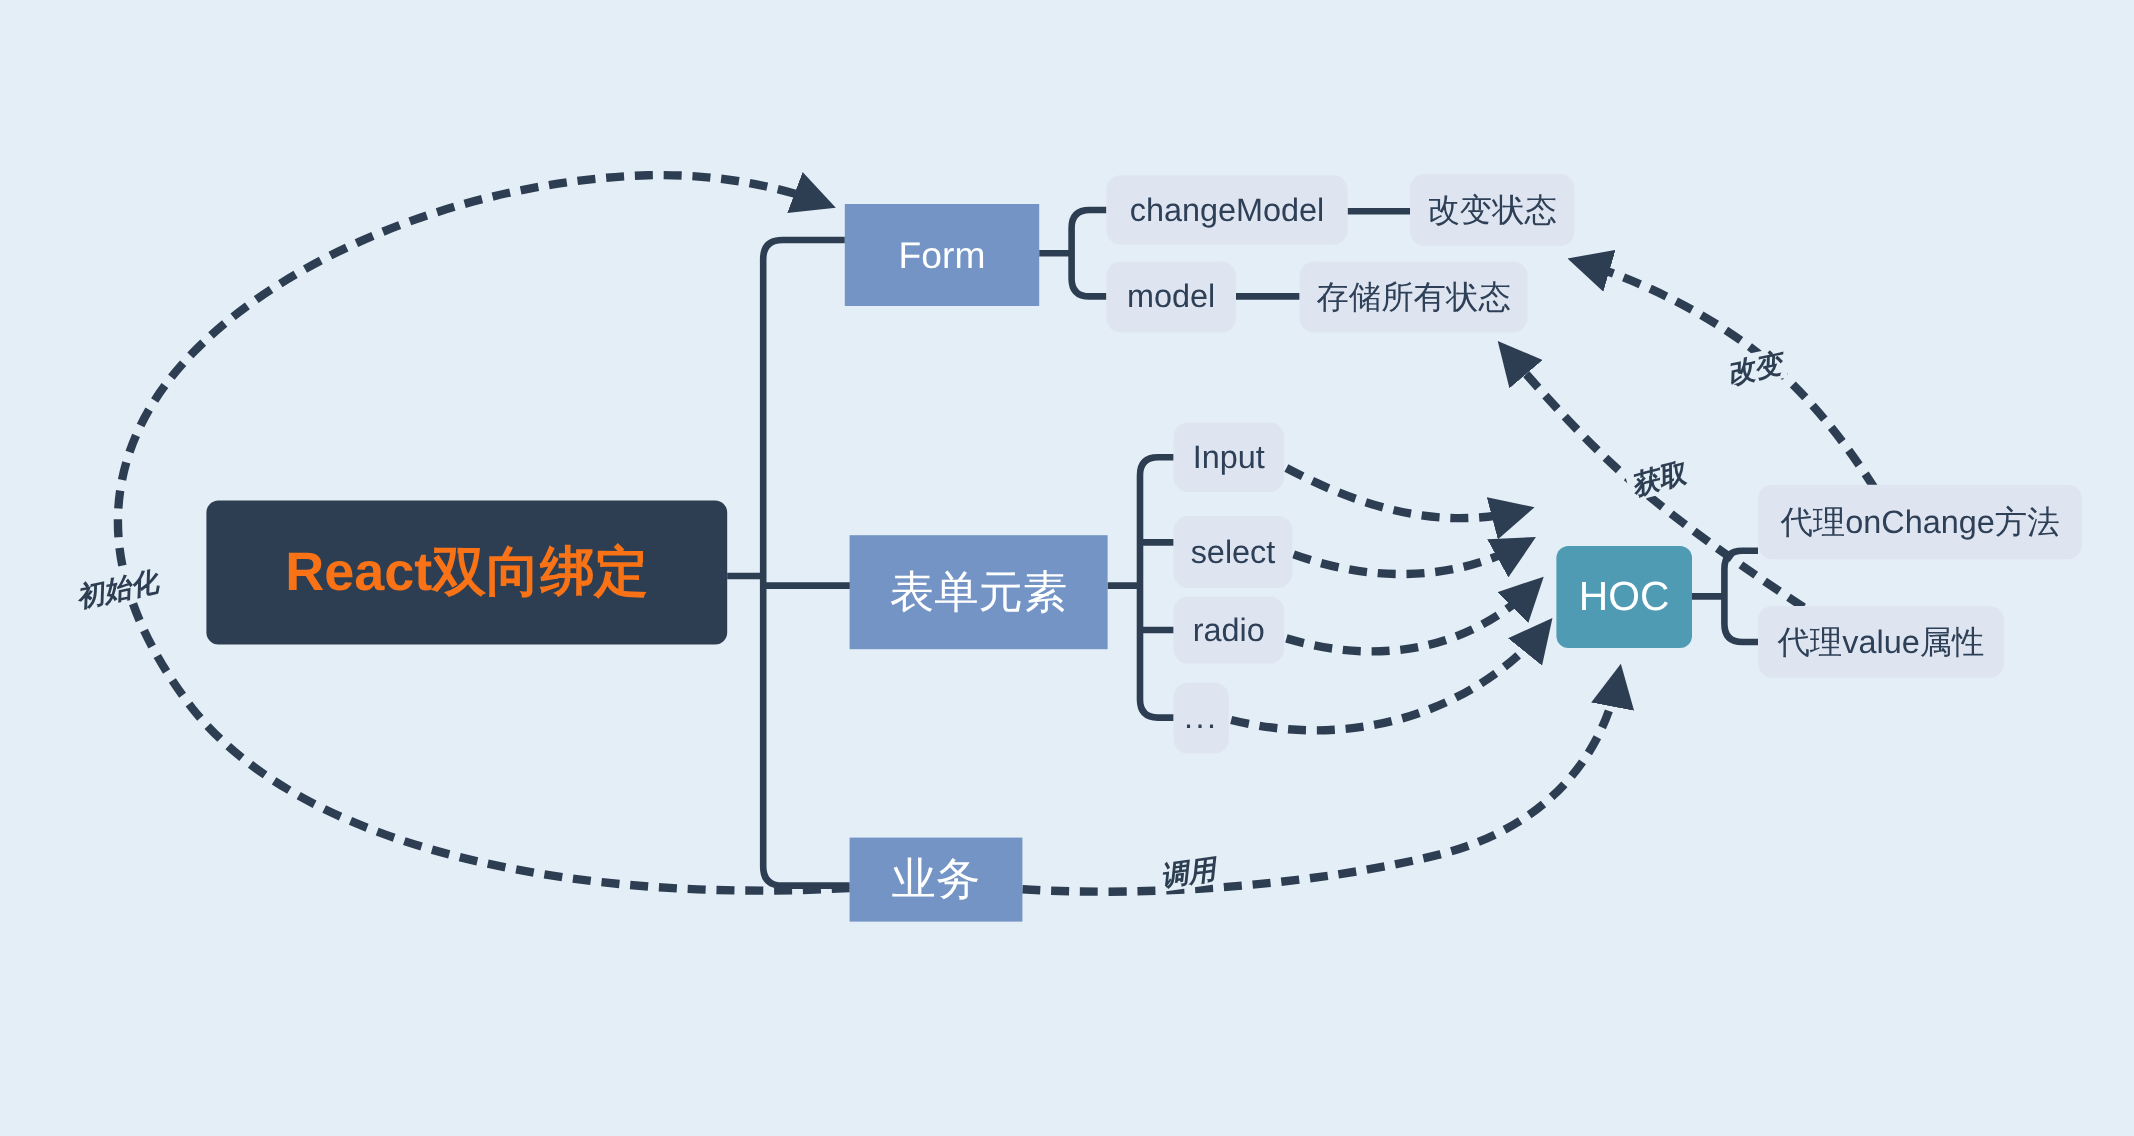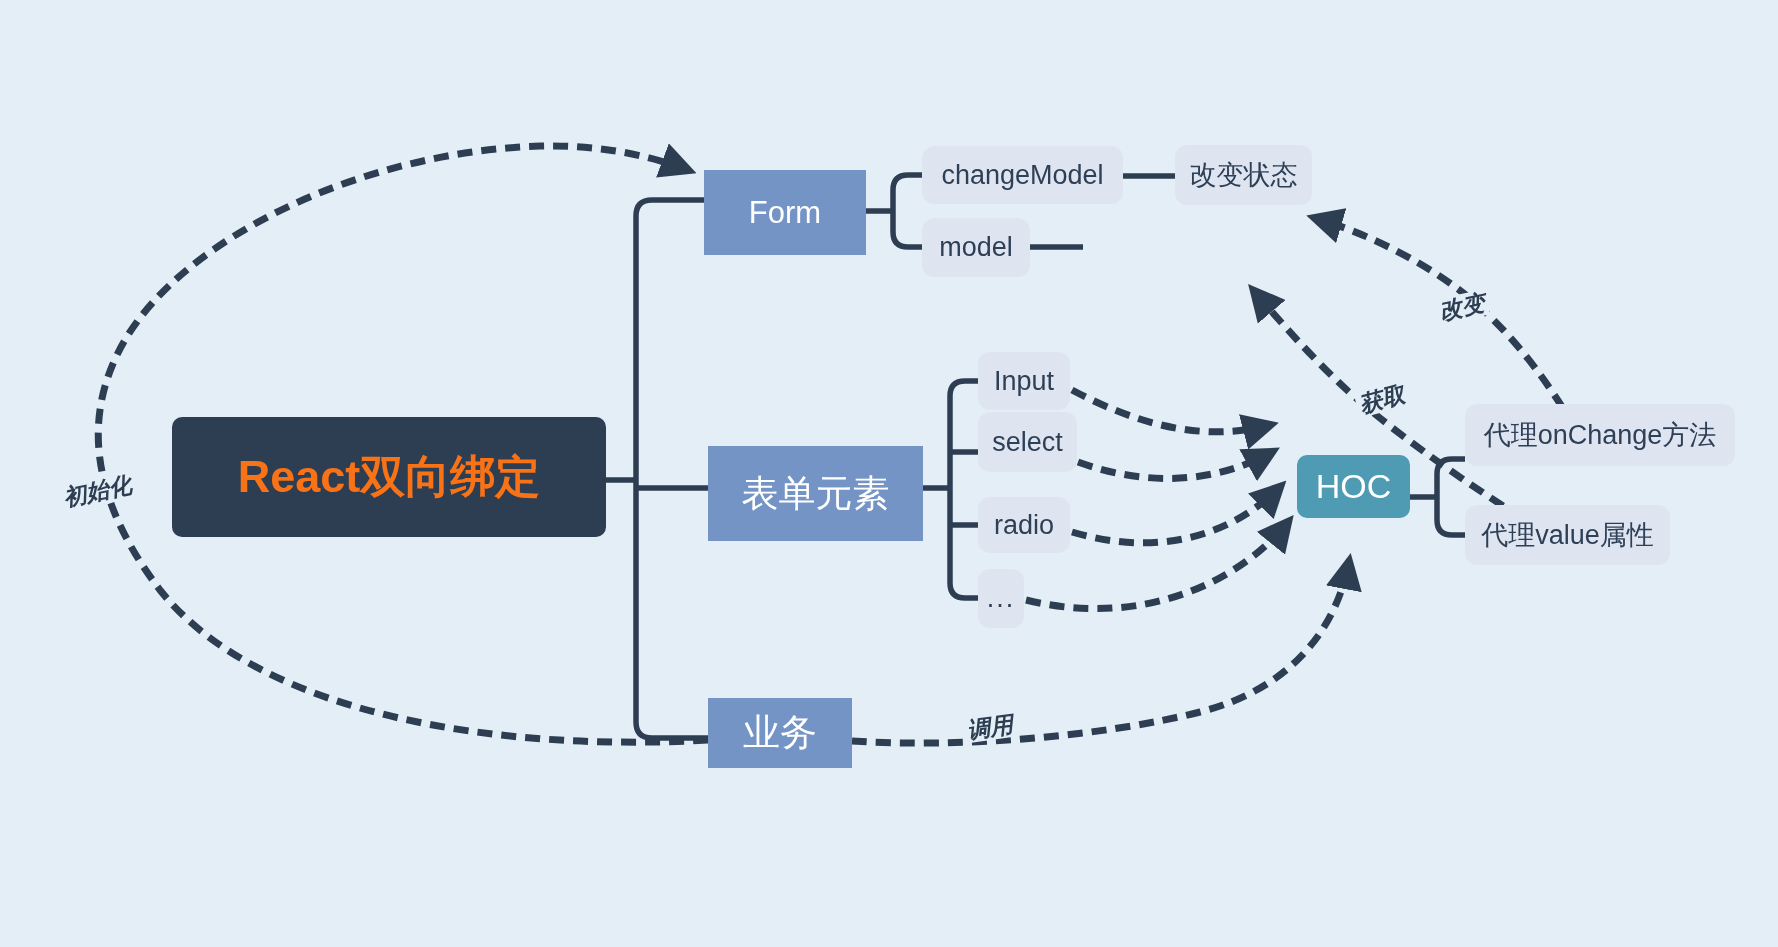--- a/index.html
+++ b/index.html
@@ -69,34 +69,35 @@
   <div class="node dark" style="left:172px;top:417px;width:434px;height:120px;">React双向绑定</div>
 
   <div class="node blue" style="left:704px;top:170px;width:162px;height:85px;font-size:31px;">Form</div>
 
   <div class="node light" style="left:922px;top:146px;width:201px;height:58px;">changeModel</div>
 
   <div class="node light" style="left:1175px;top:145px;width:137px;height:60px;">改变状态</div>
 
   <div class="node light" style="left:922px;top:218px;width:108px;height:59px;">model</div>
 
+  <div class="node light" style="left:1083px;top:218px;width:190px;height:59px;">存储所有状态</div>
 
   <div class="node blue" style="left:708px;top:446px;width:215px;height:95px;font-size:37px;">表单元素</div>
 
   <div class="node light" style="left:978px;top:352px;width:92px;height:58px;">Input</div>
 
-  <div class="node light" style="left:978px;top:412px;width:99px;height:60px;">select</div>
+  <div class="node light" style="left:978px;top:430px;width:99px;height:60px;">select</div>
 
   <div class="node light" style="left:978px;top:497px;width:92px;height:56px;">radio</div>
 
   <div class="node light" style="left:978px;top:569px;width:46px;height:59px;letter-spacing:2px;">...</div>
 
   <div class="node blue" style="left:708px;top:698px;width:144px;height:70px;font-size:37px;">业务</div>
 
-  <div class="node teal" style="left:1297px;top:455px;width:113px;height:63px;">HOC</div>
+  <div class="node teal" style="left:1297px;top:455px;width:113px;height:85px;">HOC</div>
 
   <div class="node light" style="left:1465px;top:404px;width:270px;height:62px;">代理onChange方法</div>
 
   <div class="node light" style="left:1465px;top:505px;width:205px;height:60px;">代理value属性</div>
 
   <div class="edge-label" style="left:60px;top:478px;transform:rotate(-12deg);">初始化</div>
 
   <div class="edge-label" style="left:964px;top:714px;transform:rotate(-8deg);">调用</div>
 
   <div class="edge-label" style="left:1356px;top:386px;transform:rotate(-15deg);">获取</div>

